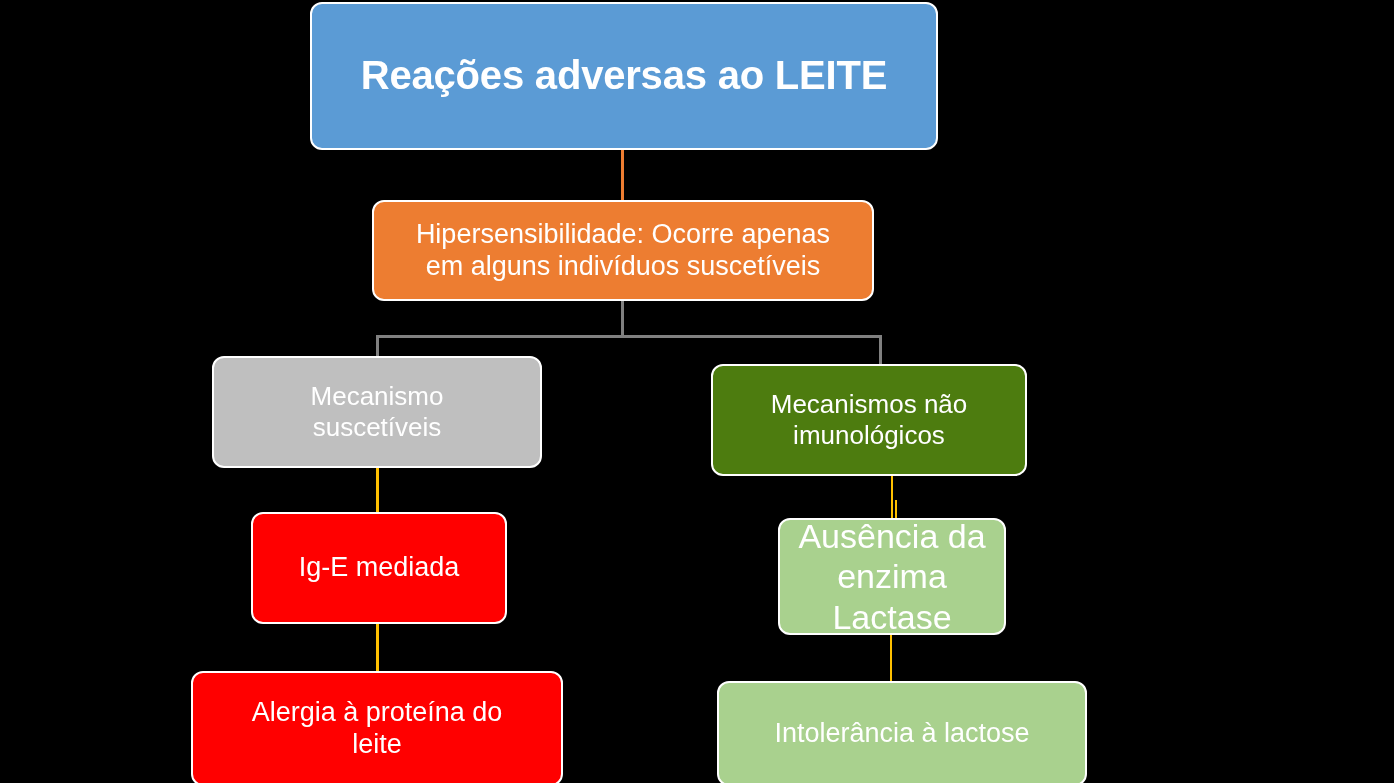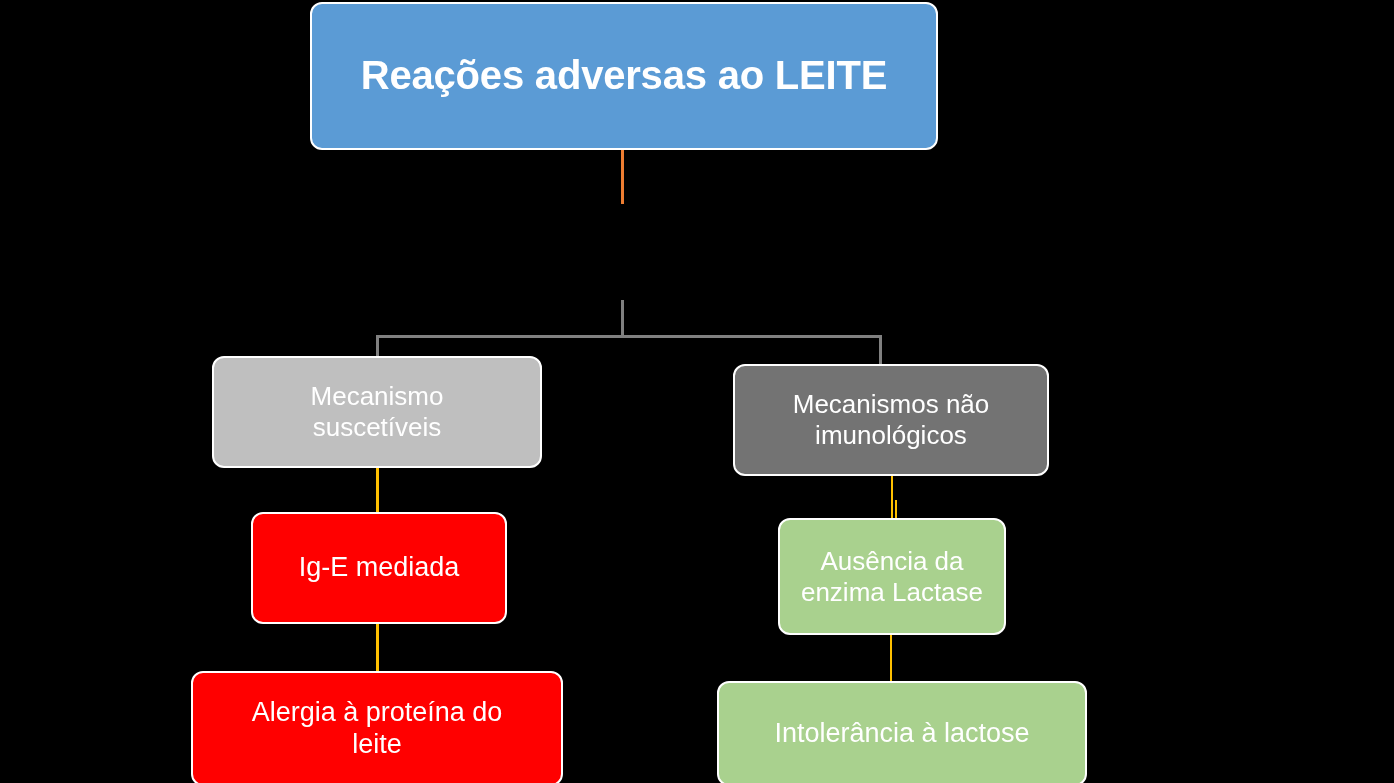--- a/index.html
+++ b/index.html
@@ -34,21 +34,21 @@
   }
 
   .node-title {
     font-weight: bold;
     font-size: 40px;
     letter-spacing: -0.2px;
   }
   .node-lvl2  { font-size: 27px; }
   .node-lvl3  { font-size: 26px; }
   .node-lvl4  { font-size: 27px; }
-  .node-lvl5  { font-size: 26px; }
+  .node-lvl5  { font-size: 34px; }
 
   
   .conn {
     position: absolute;
     z-index: 1;
   }
   .conn-v { width: 3px; }
   .conn-h { height: 3px; }
   .conn-thin-v { width: 2px; }
 </style>
@@ -71,25 +71,27 @@
 
   <div class="conn conn-v" style="left:376px; top:622px; height:50px; background:#FFC000;"></div>
 
   <div class="conn conn-thin-v" style="left:891px; top:474px; height:44px; background:#FFC000;"></div>
   <div class="conn conn-thin-v" style="left:895px; top:500px; height:18px; background:#FFC000;"></div>
 
   <div class="conn conn-thin-v" style="left:890px; top:634px; height:48px; background:#FFC000;"></div>
 
   <div class="node node-title" style="left:310px; top:2px; width:628px; height:148px; background:#5B9BD5;">Reações adversas ao LEITE</div>
 
+  <div class="node node-lvl2" style="left:372px; top:200px; width:502px; height:101px; background:#ED7D31;">Hipersensibilidade: Ocorre apenas
+em alguns indivíduos suscetíveis</div>
 
   <div class="node node-lvl3" style="left:212px; top:356px; width:330px; height:112px; background:#BFBFBF;">Mecanismo
 suscetíveis</div>
 
-  <div class="node node-lvl3" style="left:733px; top:364px; width:316px; height:112px; background:#737373;">Mecanismos não
+  <div class="node node-lvl3" style="left:711px; top:364px; width:316px; height:112px; background:#4d7c0f;">Mecanismos não
 imunológicos</div>
 
   <div class="node node-lvl4" style="left:251px; top:512px; width:256px; height:112px; background:#FF0000;">Ig-E mediada</div>
 
   <div class="node node-lvl5" style="left:778px; top:518px; width:228px; height:117px; background:#A9D18E;">Ausência da
 enzima Lactase</div>
 
   <div class="node node-lvl4" style="left:191px; top:671px; width:372px; height:115px; background:#FF0000;">Alergia à proteína do
 leite</div>
 

